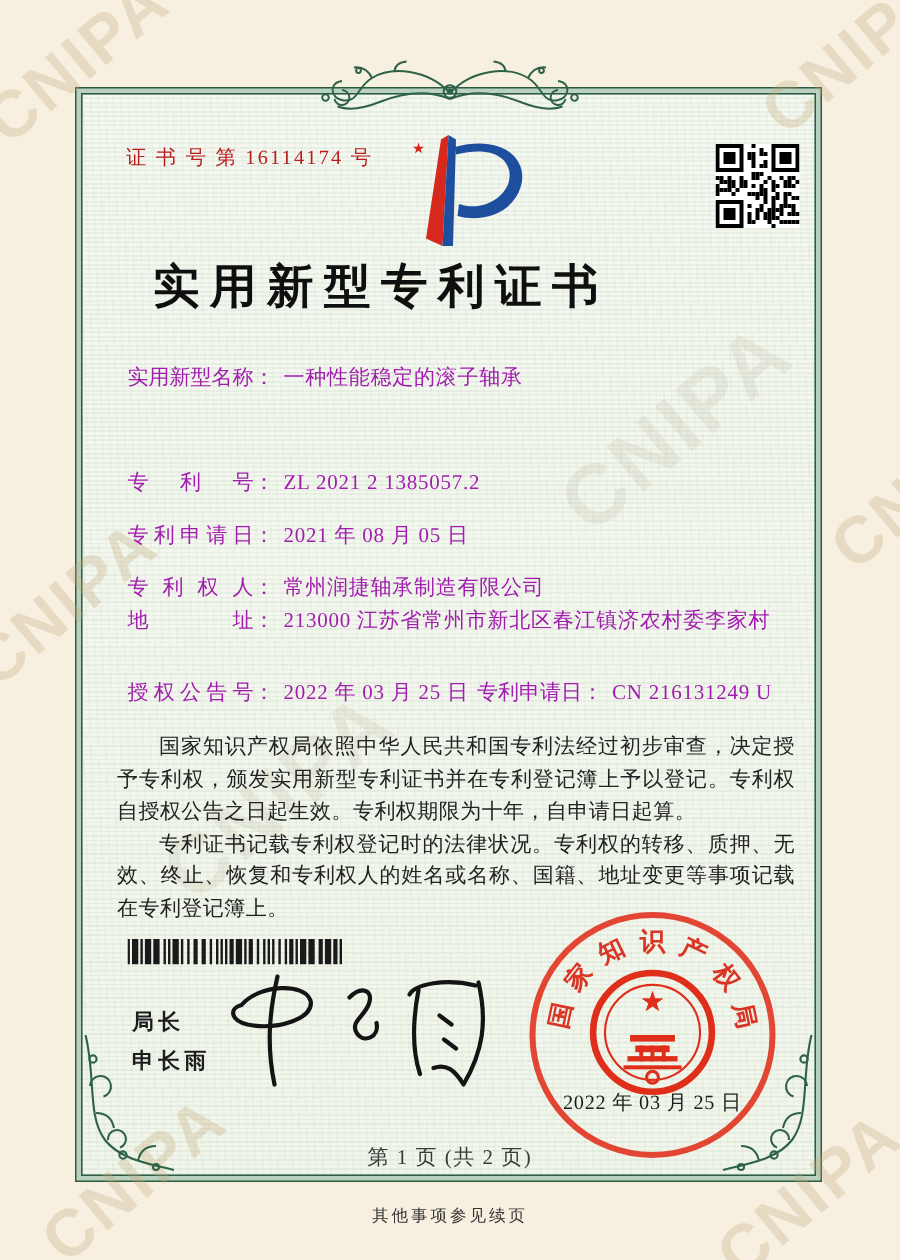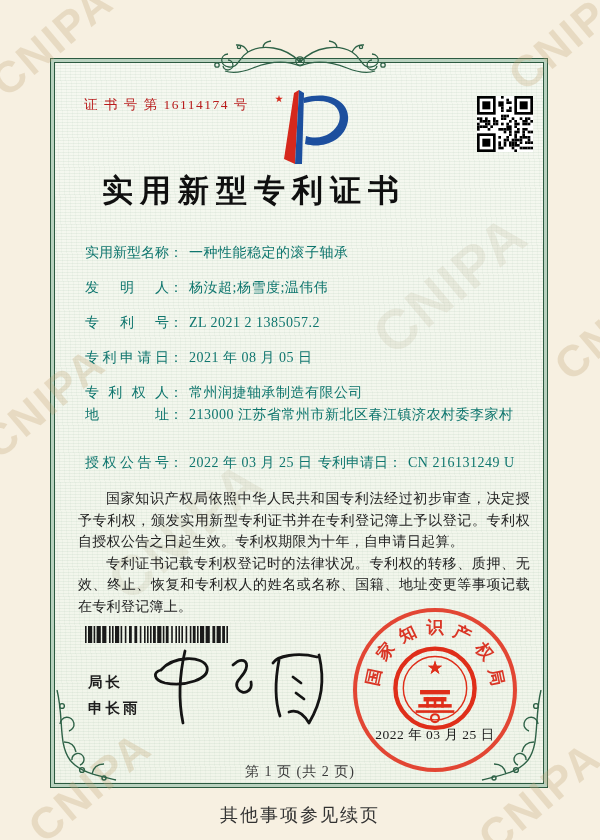--- a/index.html
+++ b/index.html
@@ -19,21 +19,21 @@
          background:
            repeating-linear-gradient(0deg, rgba(122,163,134,.10) 0 1px, rgba(0,0,0,0) 1px 3px),
            repeating-linear-gradient(88deg, rgba(122,163,134,.06) 0 1px, rgba(0,0,0,0) 1px 5px),
            linear-gradient(#f5f8f0,#f1f5ea);}
   .content{position:absolute;inset:0;z-index:2;}
   .certno{position:absolute;left:84px;top:96px;font-size:13.5px;letter-spacing:1.5px;color:#b91c1c;}
   .qr{position:absolute;left:477px;top:96px;width:56px;height:56px;background:#fff;}
   .logo{position:absolute;left:242px;top:86px;}
   .title{position:absolute;left:0;top:170px;width:508px;text-align:center;
          font-size:31px;font-weight:bold;letter-spacing:7px;color:#0f0f0f;}
-  .frow{position:absolute;left:85px;width:460px;font-size:14px;color:#0f766e;line-height:19px;}
+  .frow{position:absolute;left:85px;width:460px;font-size:14px;color:#a21caf;line-height:19px;}
   .lbl{display:inline-block;width:84px;text-align:justify;text-align-last:justify;vertical-align:top;}
   .val{margin-left:6px;letter-spacing:.5px;}
   .grant2{position:absolute;left:233px;top:0;white-space:nowrap;}
   .paras{position:absolute;left:78px;top:488px;width:452px;font-size:14px;
          line-height:21.5px;color:#222;letter-spacing:.3px;text-align:justify;}
   .paras p{margin:0;text-indent:2em;}
   .barcode{position:absolute;left:85px;top:626px;}
   .official{position:absolute;left:88px;top:669px;font-size:14.5px;font-weight:600;
             letter-spacing:3px;color:#1d1d1d;line-height:26px;}
   .sig{position:absolute;left:145px;top:643px;}
@@ -41,21 +41,21 @@
         border:4.5px solid rgba(224,46,26,.88);box-sizing:border-box;
         mix-blend-mode:multiply;z-index:3;}
   .seal .ch{position:absolute;left:50%;top:50%;width:20px;height:20px;margin:-10px 0 0 -10px;
         color:rgba(216,36,20,.92);font-size:17px;font-weight:bold;text-align:center;line-height:20px;}
   .emblem{position:absolute;left:50%;top:50%;transform:translate(-50%,-52%);}
   .sealdate{position:absolute;left:348px;top:726px;width:174px;text-align:center;
         font-size:13.5px;color:#1c1c1c;letter-spacing:.5px;z-index:4;}
   .pgfoot{position:absolute;left:0;top:763px;width:600px;text-align:center;
         font-size:14px;letter-spacing:1px;color:#3a3a3a;}
   .note{position:absolute;left:0;top:803px;width:600px;text-align:center;
-        font-size:18px;letter-spacing:2px;color:#333;}
+        font-size:11px;letter-spacing:2px;color:#333;}
   .orn{z-index:2;pointer-events:none;}
 </style>
 </head>
 <body>
 
 <span class="wm" style="left:-20px;top:16px;">CNIPA</span>
 <span class="wm" style="left:498px;top:10px;">CNIPA</span>
 <span class="wm" style="left:-28px;top:378px;">CNIPA</span>
 <span class="wm" style="left:544px;top:300px;">CNIPA</span>
 <span class="wm" style="left:18px;top:762px;">CNIPA</span>
@@ -255,23 +255,20 @@
         <rect x="0" y="37.33333333333333" width="18.666666666666664" height="18.666666666666664" fill="#000"></rect>
         <rect x="2.6666666666666665" y="40" width="13.333333333333332" height="13.333333333333332" fill="#fff"></rect>
         <rect x="5.333333333333333" y="42.666666666666664" width="8" height="8" fill="#000"></rect>
       </svg></div>
 
   <div class="title">实用新型专利证书</div>
 
   <div class="frow" style="top:243px;">
     <span class="lbl">实用新型名称</span><span>：</span><span class="val">一种性能稳定的滚子轴承</span>
   </div>
-  <div class="frow" style="top:278px;">
-    <span class="lbl">发明人</span><span>：</span><span class="val">杨汝超;杨雪度;温伟伟</span>
-  </div>
   <div class="frow" style="top:313px;">
     <span class="lbl">专利号</span><span>：</span><span class="val">ZL 2021 2 1385057.2</span>
   </div>
   <div class="frow" style="top:348px;">
     <span class="lbl">专利申请日</span><span>：</span><span class="val">2021 年 08 月 05 日</span>
   </div>
   <div class="frow" style="top:383px;">
     <span class="lbl">专利权人</span><span>：</span><span class="val">常州润捷轴承制造有限公司</span>
   </div>
   <div class="frow" style="top:405px;">

